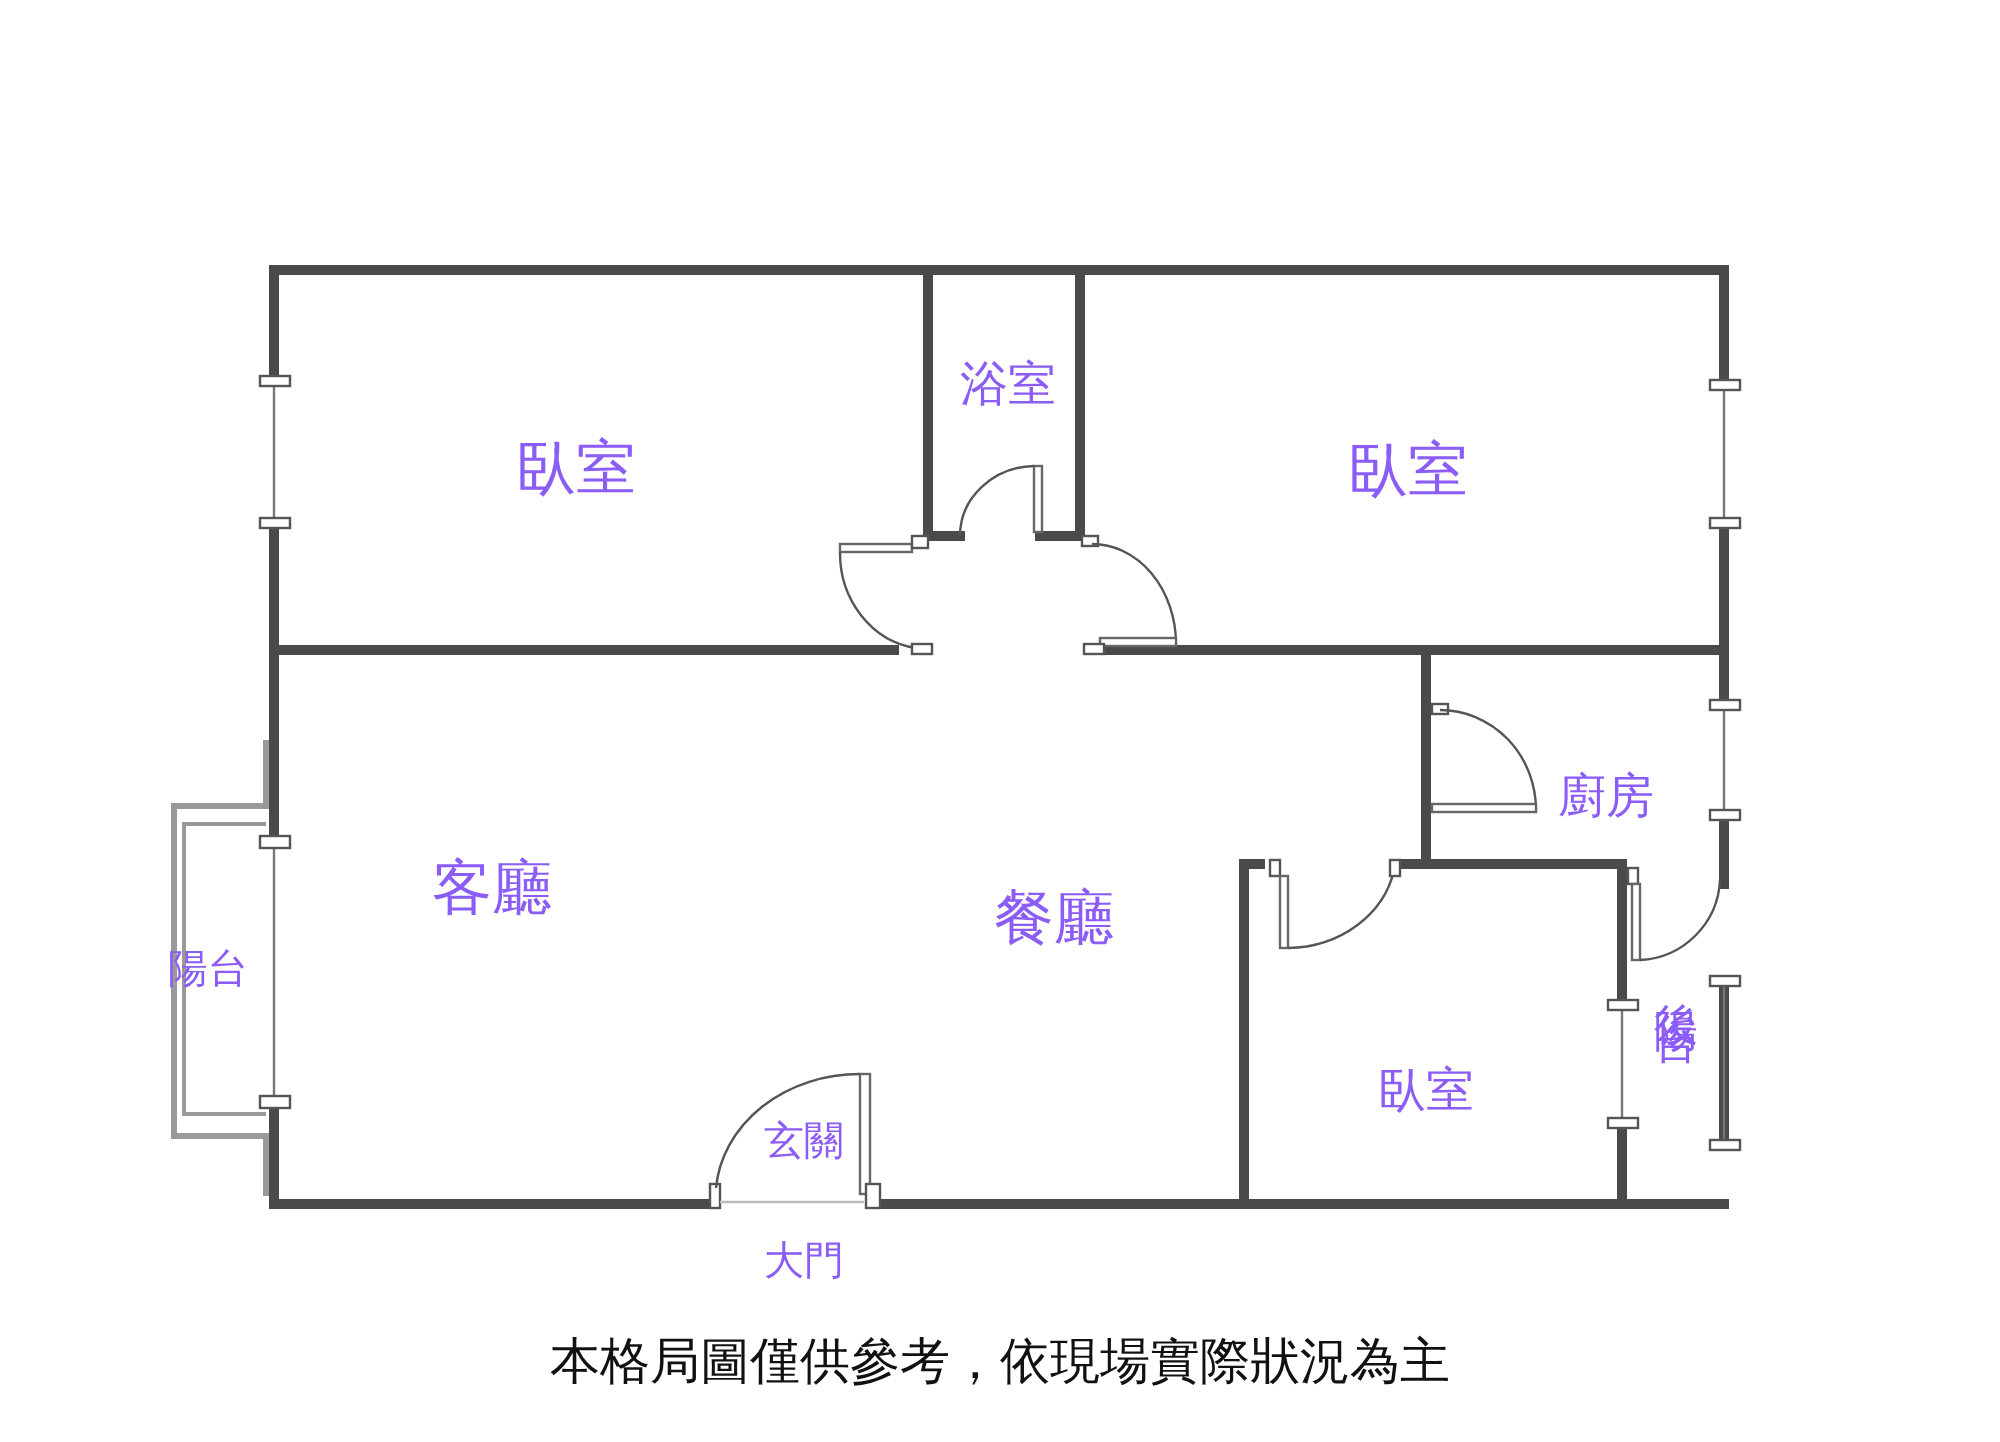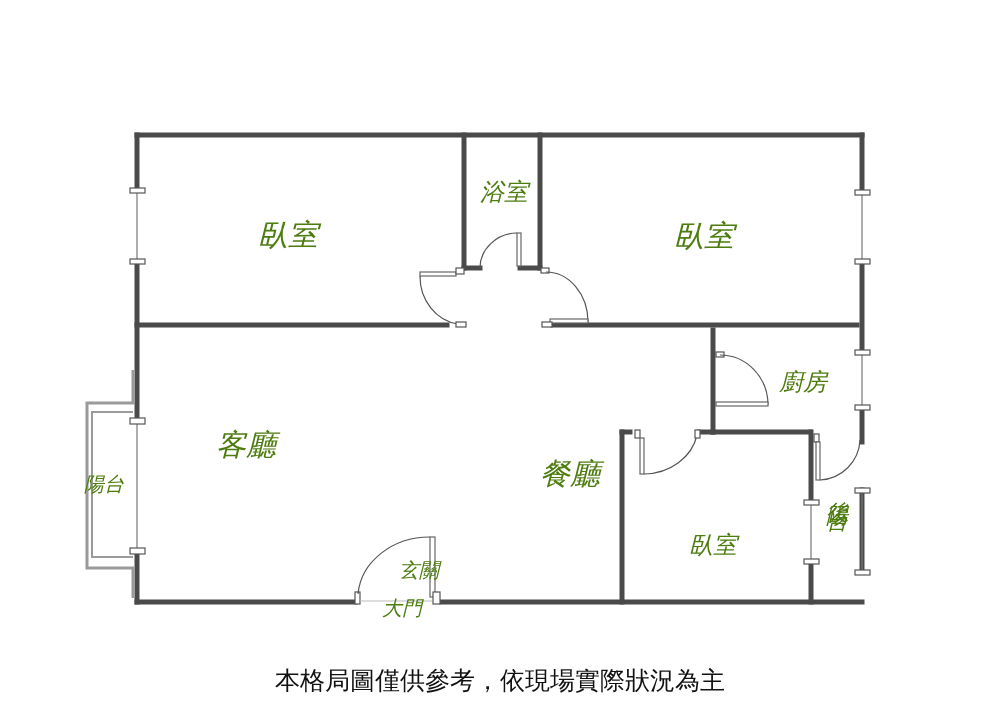--- a/index.html
+++ b/index.html
@@ -4,21 +4,21 @@
 <style>
   html, body { margin: 0; padding: 0; background: #ffffff; }
   body { width: 1000px; height: 721px; position: relative; overflow: hidden; font-family: "DejaVu Sans", "Liberation Sans", sans-serif; }
   #plan { position: absolute; left: 0; top: 0; }
   .wall { stroke: #4a4a4a; stroke-width: 5; fill: none; stroke-linecap: square; }
   .thin { stroke: #777; stroke-width: 1.2; fill: none; }
   .win { fill: #fff; stroke: #555; stroke-width: 1.2; }
   .arc { stroke: #555; stroke-width: 1.2; fill: none; }
   .leaf { fill: #fff; stroke: #666; stroke-width: 1.2; }
   .balc { stroke: #9a9a9a; stroke-width: 3; fill: none; }
-  .label { position: absolute; color: #4d7c0f; white-space: nowrap; line-height: 1; font-style: italic; }
+  .label { position: absolute; color: #8b5cf6; white-space: nowrap; line-height: 1; }
   .lg { font-size: 30px; }
   .md { font-size: 24px; }
   .sm { font-size: 20px; }
   .vert { writing-mode: vertical-rl; letter-spacing: 4px; font-size: 22px; }
   .caption { position: absolute; left: 0; width: 1000px; top: 664px; text-align: center; font-size: 25px; color: #111; }
 </style>
 </head>
 <body>
 
 <svg id="plan" width="1000" height="721" viewBox="0 0 1000 721">
@@ -115,23 +115,23 @@
     <rect class="leaf" x="430" y="537" width="5" height="60"></rect>
     <rect class="win" x="433" y="592" width="7" height="12"></rect>
     <path class="arc" d="M430,537 A72,62 0 0 0 358,594"></path>
     <line class="thin" x1="360" y1="601" x2="432" y2="601" style="stroke:#bbb"></line>
   </g>
 </svg>
 
 <div class="label lg" style="left:258px; top:220px;">臥室</div>
 <div class="label md" style="left:480px; top:180px;">浴室</div>
 <div class="label lg" style="left:674px; top:221px;">臥室</div>
-<div class="label md" style="left:779px; top:370px;">廚房</div>
+<div class="label md" style="left:779px; top:386px;">廚房</div>
 <div class="label lg" style="left:216px; top:430px;">客廳</div>
-<div class="label lg" style="left:497px; top:459px;margin-left:43px;">餐廳</div>
+<div class="label lg" style="left:497px; top:445px;">餐廳</div>
 <div class="label md" style="left:689px; top:533px;">臥室</div>
 <div class="label vert" style="left:826px; top:484px;">後陽台</div>
 <div class="label sm" style="left:84px; top:474px;">陽台</div>
 
-<div class="label sm" style="left:382px; top:560px;margin-left:17px;">玄關</div>
-<div class="label sm" style="left:382px; top:598px;">大門</div>
+<div class="label sm" style="left:382px; top:560px;">玄關</div>
+<div class="label sm" style="left:382px; top:620px;">大門</div>
 
 <div class="caption">本格局圖僅供參考，依現場實際狀況為主</div>
 
 </body></html>

